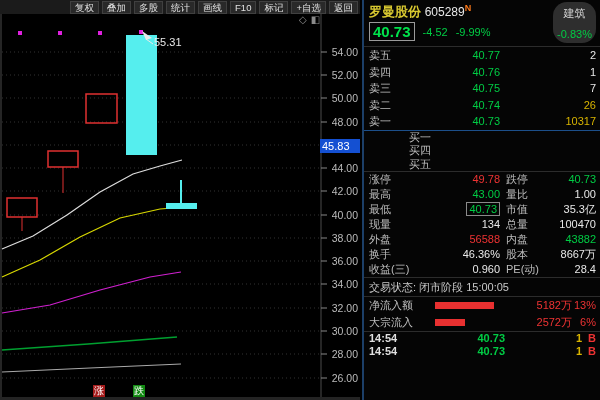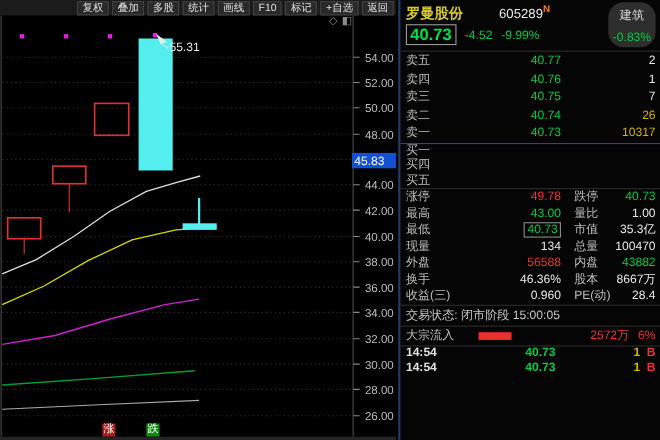--- a/index.html
+++ b/index.html
@@ -18,35 +18,35 @@
   .lg.up{background:#a51c1c;}
   .lg.dn{background:#128a12;}
   #bottomstrip{position:absolute;left:0;top:397px;width:360px;height:3px;background:#242424;}
   
   #panel{position:absolute;left:362px;top:0;width:238px;height:400px;background:#050505;
          border-left:2px solid #1c3f68;box-sizing:border-box;}
   .sep{border-bottom:1px solid #2c2c2c;}
   .sepblue{border-bottom:1px solid #1c4f8a;}
   #phead{position:relative;height:46px;border-bottom:1px solid #2c2c2c;}
   #pname{position:absolute;left:5px;top:3px;font-size:13px;font-weight:bold;color:#d8c830;}
-  #pcode{color:#e8e8e8;font-weight:normal;font-size:12px;margin-left:29px;}
+  #pcode{color:#e8e8e8;font-weight:normal;font-size:12px;}
   #pflag{color:#ff7a1a;font-size:9px;vertical-align:top;}
   #prow{position:absolute;left:5px;top:22px;display:flex;align-items:center;gap:8px;}
   #pprice{border:1px solid #9a9a9a;padding:0 3px;font-size:15px;font-weight:bold;color:#00e24c;}
   .grn{color:#00cc44;} .red{color:#ee3333;} .ylw{color:#d8b400;} .wht{color:#e8e8e8;}
   #badge{position:absolute;right:4px;top:2px;width:43px;height:41px;background:#2e2e2e;border-radius:14px;
          display:flex;flex-direction:column;justify-content:space-around;align-items:center;}
   #badge .sect{color:#d8d8d8;}
   
   .obrow{position:relative;height:16.6px;line-height:16.6px;cursor:pointer;}
-  .bbrow{position:relative;height:13.4px;line-height:13.4px;cursor:pointer;}
+  .bbrow{position:relative;height:13.4px;line-height:13.4px;cursor:pointer;margin-left:40px;}
   .strow{position:relative;height:15px;line-height:15px;}
   .lab{position:absolute;left:5px;color:#bdbdbd;}
-  .lab2{position:absolute;left:142px;color:#bdbdbd;margin-left:16px;}
-  .v1{position:absolute;right:90px;text-align:right;}
+  .lab2{position:absolute;left:142px;color:#bdbdbd;}
+  .v1{position:absolute;right:100px;text-align:right;}
   .v2{position:absolute;right:4px;text-align:right;}
   .boxed{border:1px solid #8a8a8a;padding:0 2px;line-height:12px;display:inline-block;}
   #status{height:18px;line-height:18px;padding-left:5px;color:#c8c8c8;}
   .flowrow{position:relative;height:17px;line-height:17px;}
   .flowbar{position:absolute;left:71px;top:5px;height:7px;background:#e83030;}
   .famt{position:absolute;right:28px;color:#ee3333;}
   .fpct{position:absolute;right:4px;color:#ee3333;}
   .tickrow{position:relative;height:12.5px;line-height:12.5px;}
   .t-time{position:absolute;left:5px;color:#e0e0e0;}
   .t-price{position:absolute;right:95px;color:#00cc44;}
@@ -273,20 +273,26 @@
           <span class="lab2">PE(动)</span>
           <span class="v2 wht">28.4</span>
         </div>
     </div>
     <div class="sep"></div>
     <div id="status">交易状态: 闭市阶段 15:00:05</div>
     <div class="sep"></div>
 
     <div>
       <div class="flowrow">
+        <span class="lab">净流入额</span>
+        <span class="flowbar" style="width:59px;"></span>
+        <span class="famt">5182万</span>
+        <span class="fpct">13%</span>
+      </div>
+      <div class="flowrow">
         <span class="lab">大宗流入</span>
         <span class="flowbar" style="width:30px;"></span>
         <span class="famt">2572万</span>
         <span class="fpct">6%</span>
       </div>
     </div>
     <div class="sep"></div>
 
     <div id="ticks">
       <div class="tickrow">

